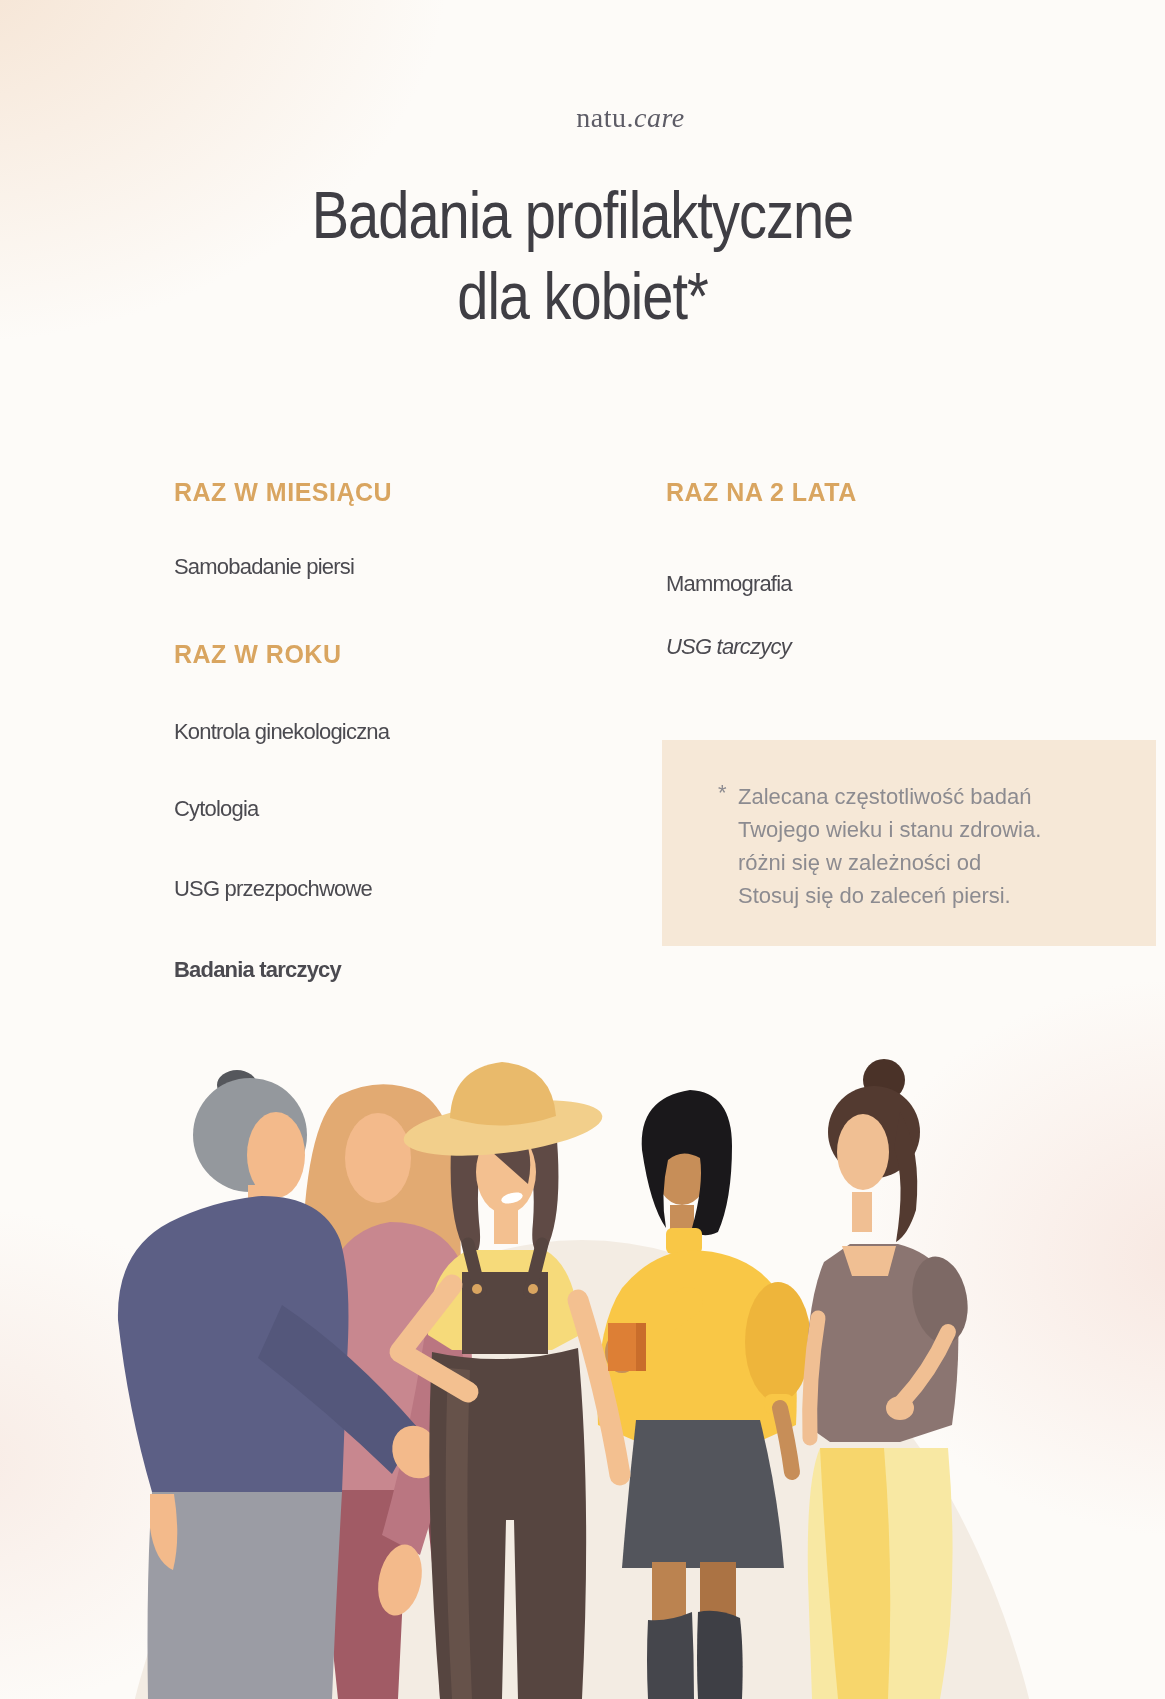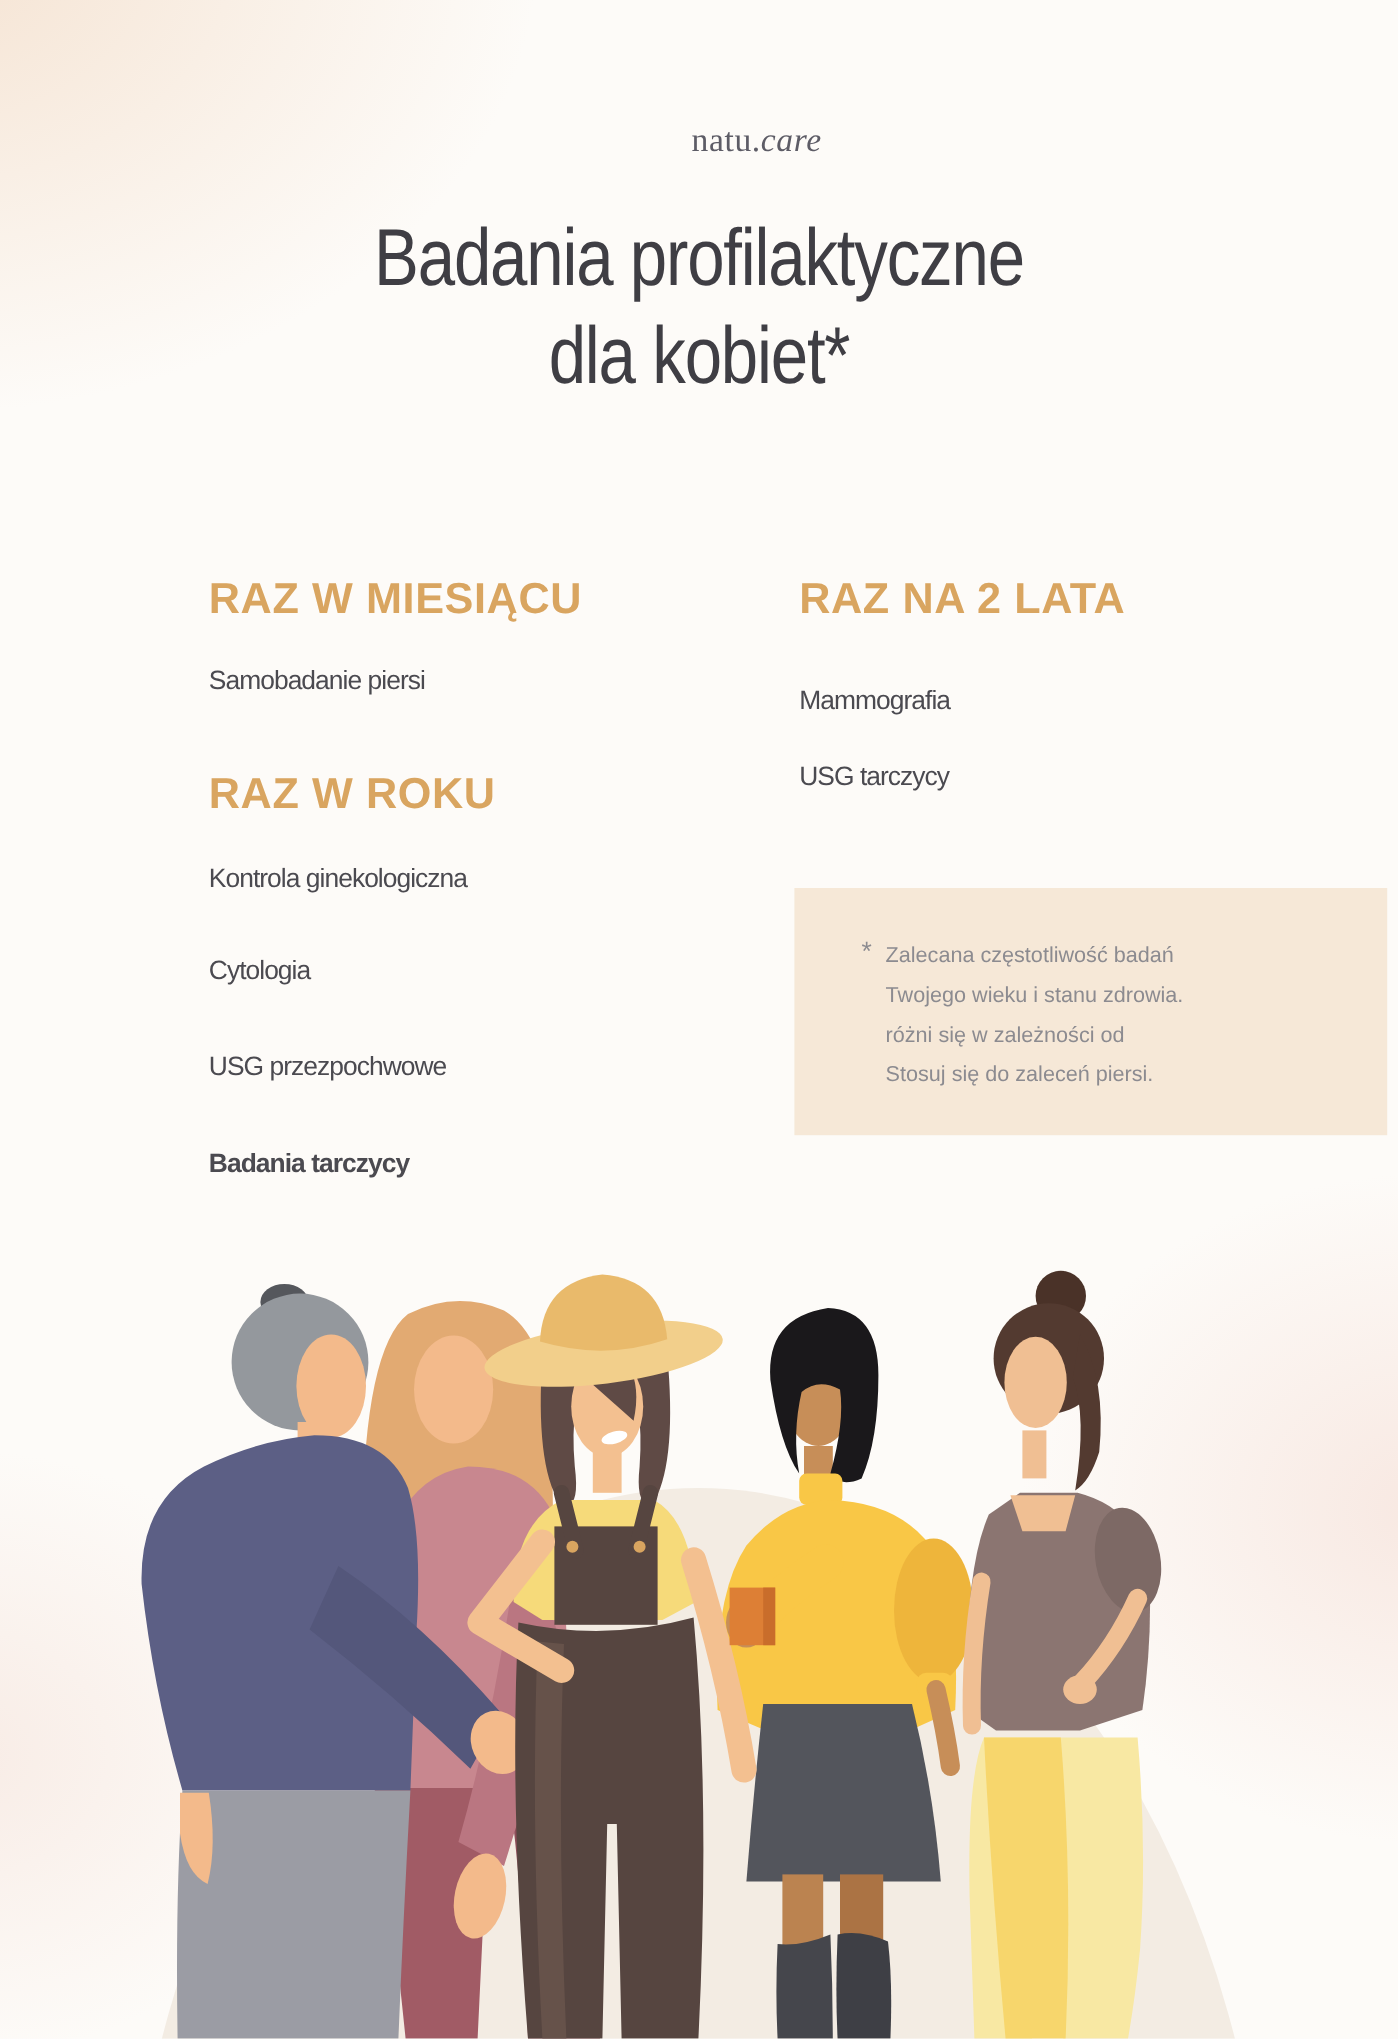--- a/index.html
+++ b/index.html
@@ -16,33 +16,33 @@
     position:absolute;top:102px;left:0;width:100%;text-align:center;
     font-family:"Liberation Serif", serif;font-size:28px;color:#5d5c66;letter-spacing:.5px;margin-left:48px;
   }
   .logo .it{font-style:italic;}
   .title{
     position:absolute;top:174px;left:0;width:100%;text-align:center;
     font-size:56px;line-height:68px;color:#3f3e44;letter-spacing:-1px;
     transform:scaleY(1.2);transform-origin:center top;font-weight:400;
   }
   .col-head{
-    position:absolute;font-size:36px;font-weight:bold;color:#d9a560;letter-spacing:.5px;white-space:nowrap;
+    position:absolute;font-size:25px;font-weight:bold;color:#d9a560;letter-spacing:.5px;white-space:nowrap;
   }
   .col-item{
     position:absolute;font-size:22px;color:#4b4a50;letter-spacing:-.8px;white-space:nowrap;
   }
   .note-box{
     position:absolute;left:662px;top:740px;width:494px;height:206px;background:#f6e8d7;
   }
   .note-ast{
     position:absolute;left:56px;top:40px;font-size:22px;color:#8c8b90;
   }
   .note-lines{
-    position:absolute;left:76px;top:40px;font-size:18px;line-height:33px;color:#8c8b90;
+    position:absolute;left:76px;top:40px;font-size:22px;line-height:33px;color:#8c8b90;
   }
   .illustration{position:absolute;left:0;top:1039px;width:1165px;height:660px;}
 </style>
 </head>
 <body>
 
 <div class="page">
 
   <div class="logo"><span>natu.</span><span class="it">care</span></div>
 
@@ -54,21 +54,21 @@
   <div class="col-head" style="left:174px;top:478px;">RAZ W MIESIĄCU</div>
   <div class="col-item" style="left:174px;top:554px;">Samobadanie piersi</div>
   <div class="col-head" style="left:174px;top:640px;">RAZ W ROKU</div>
   <div class="col-item" style="left:174px;top:719px;">Kontrola ginekologiczna</div>
   <div class="col-item" style="left:174px;top:796px;">Cytologia</div>
   <div class="col-item" style="left:174px;top:876px;">USG przezpochwowe</div>
   <div class="col-item" style="left:174px;top:957px;font-weight:bold;">Badania tarczycy</div>
 
   <div class="col-head" style="left:666px;top:478px;">RAZ NA 2 LATA</div>
   <div class="col-item" style="left:666px;top:556px;margin-top:15px;">Mammografia</div>
-  <div class="col-item" style="left:666px;top:634px;">USG tarczycy</div>
+  <div class="col-item" style="left:666px;top:634px;font-style:italic;">USG tarczycy</div>
 
   <div class="note-box">
     <span class="note-ast">*</span>
     <div class="note-lines">
       <div>Zalecana częstotliwość badań</div>
       <div>Twojego wieku i stanu zdrowia.</div>
       <div>różni się w zależności od</div>
       <div>Stosuj się do zaleceń piersi.</div>
     </div>
   </div>

